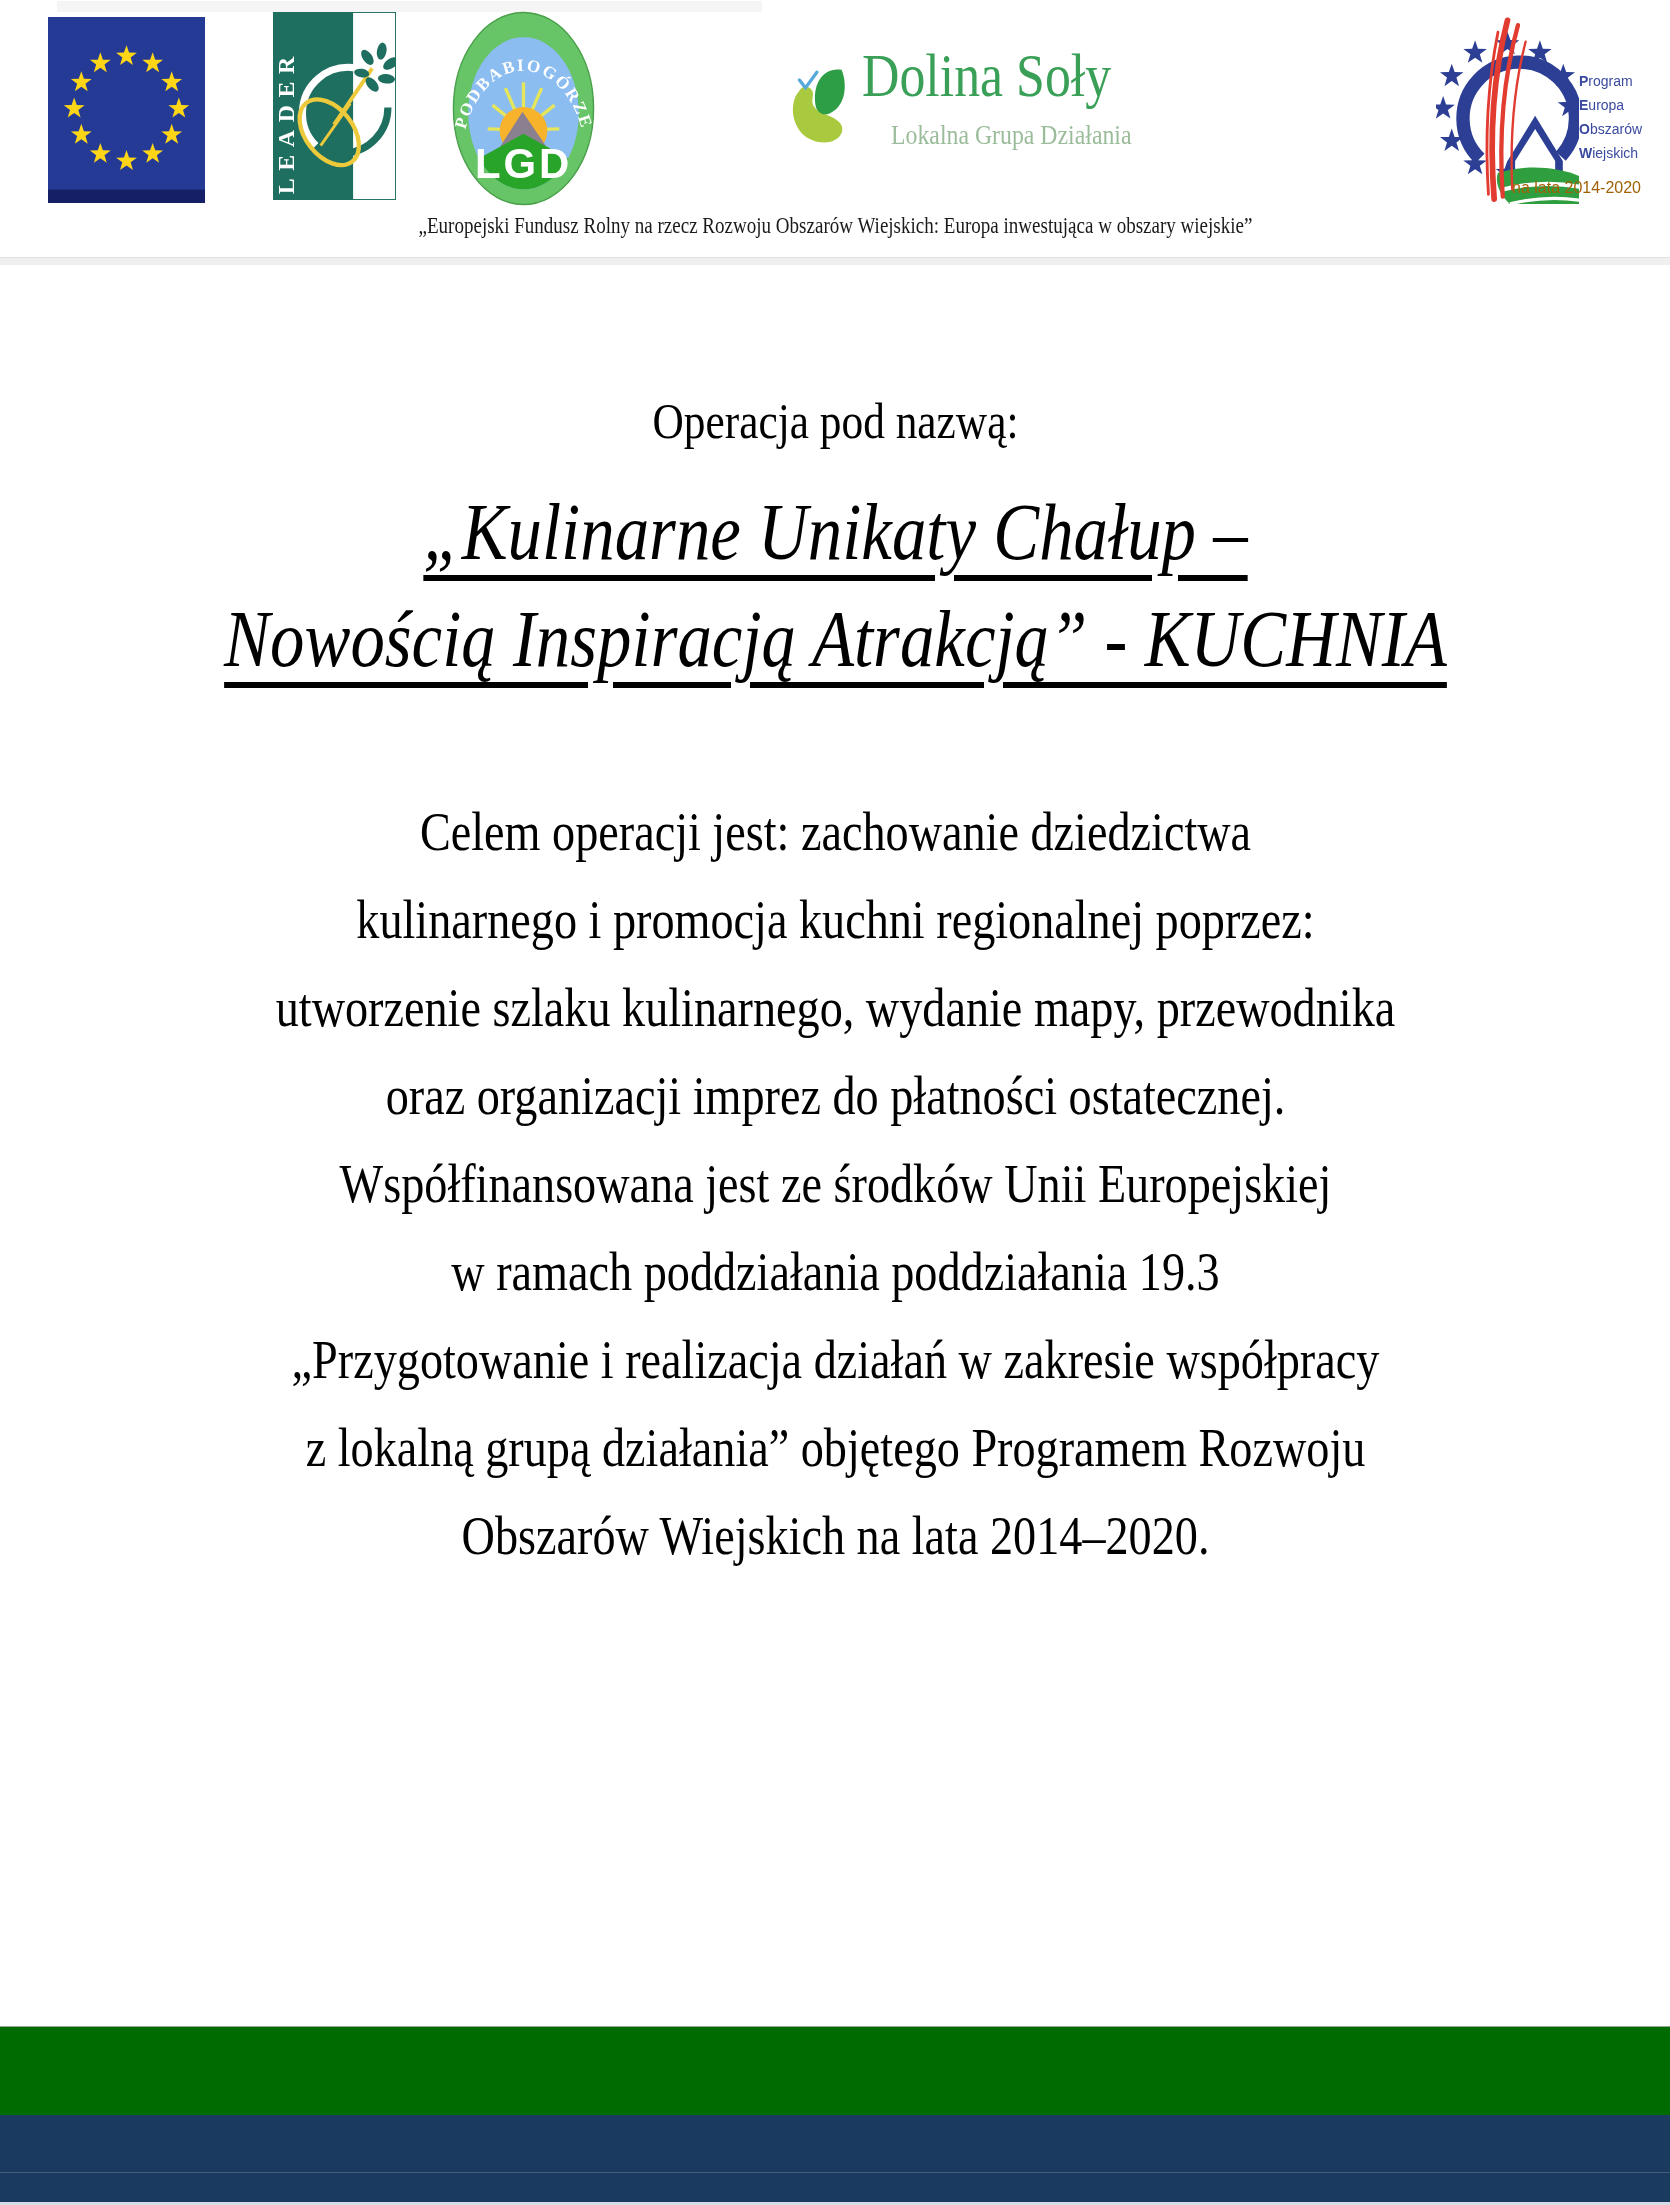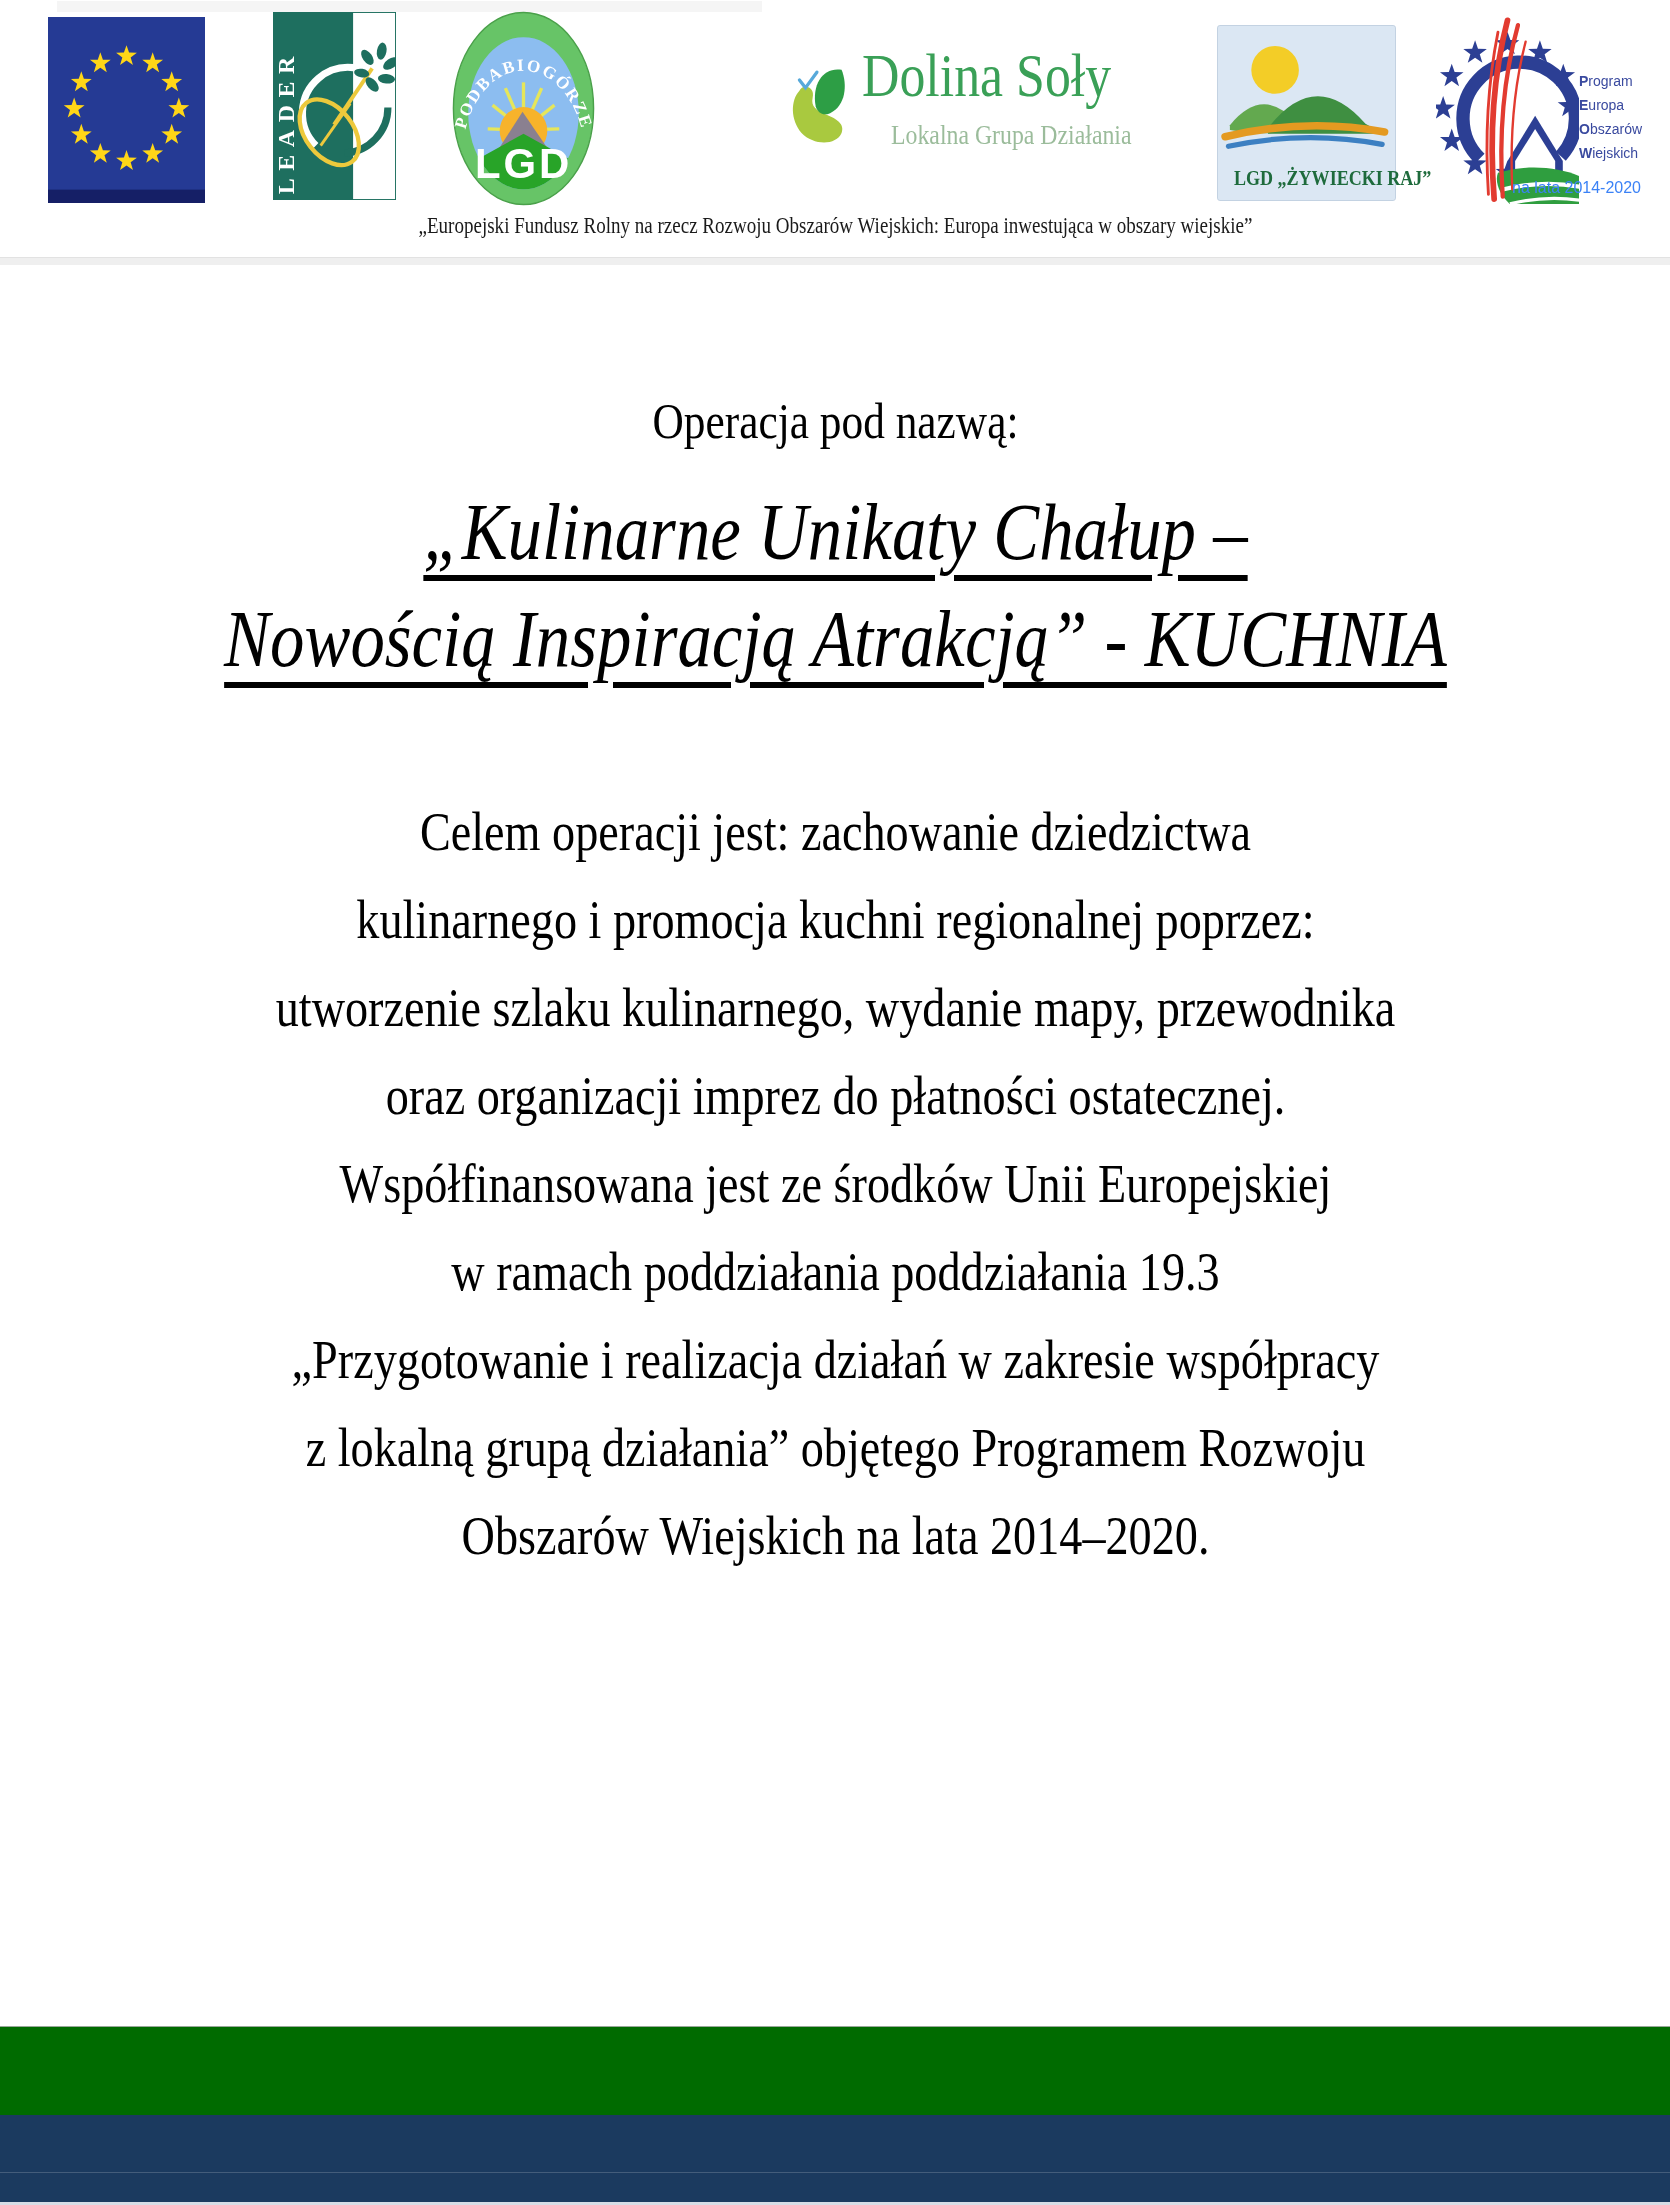--- a/index.html
+++ b/index.html
@@ -28,21 +28,21 @@
   #logo-dolina .ds-text{margin-left:4.8px;margin-top:16px;}
   #logo-dolina .ds-title{color:#3aa057;font-size:61px;line-height:62px;transform:scaleX(0.85);transform-origin:0 0;white-space:nowrap;}
   #logo-dolina .ds-sub{color:#9bbc9b;font-size:28px;line-height:29px;margin-top:13.3px;margin-left:29px;transform:scaleX(0.85);transform-origin:0 0;white-space:nowrap;}
 
   #logo-zywiecki .zr-caption{position:absolute;left:0;bottom:8.6px;width:100%;text-align:center;
       color:#1e6b3c;font-size:22px;font-weight:bold;transform:scaleX(0.82);white-space:nowrap;}
 
   #logo-prow .prow-text{position:absolute;left:143px;top:56px;width:86px;color:#3a4a9f;
       font-family:"Liberation Sans",sans-serif;font-size:14px;line-height:24px;}
   #logo-prow .prow-line::first-letter{font-weight:bold;}
-  #logo-prow .prow-years{position:absolute;left:76px;top:166px;width:152px;color:#3b82f6;
+  #logo-prow .prow-years{position:absolute;left:76px;top:166px;width:152px;color:#a16207;
       font-family:"Liberation Sans",sans-serif;font-size:16px;white-space:nowrap;}
 
   
   #fund-line{top:213px;font-size:22.4px;color:#1a1a1a;}
 
   
   #gray-divider{left:0;top:257px;width:100%;height:6.7px;background:#efefef;border-top:1px solid #e2e2e2;}
 
   
   #intro{top:392px;font-size:51px;}
@@ -150,30 +150,20 @@
       <path d="M 38 118 C 8 150 8 215 45 258 C 85 300 160 300 178 258 C 190 228 160 210 130 198 C 95 184 75 170 82 140 C 88 114 70 100 52 105 C 45 107 41 112 38 118 Z" fill="#a9c93f"></path>
       <path d="M 92 170 C 78 92 120 38 178 48 C 198 96 192 168 140 192 C 116 202 100 192 92 170 Z" fill="#2d9e45"></path>
       <path d="M 38 82 L 58 108 L 96 56" stroke="#57a9da" stroke-width="11" fill="none" stroke-linecap="round"></path>
     </svg>
     <div class="ds-text">
       <div class="ds-title">Dolina Soły</div>
       <div class="ds-sub">Lokalna Grupa Działania</div>
     </div>
   </div>
 
-  <div id="logo-zywiecki" class="logo">
-    <svg viewBox="0 0 372 262" width="100%" height="125" preserveAspectRatio="none">
-      <circle cx="120" cy="92" r="50" fill="#f3cd27"></circle>
-      <path d="M 25 208 Q 95 122 168 205 L 168 218 Q 95 232 25 218 Z" fill="#63a94f"></path>
-      <path d="M 105 214 Q 205 85 310 205 Q 330 218 348 214 L 348 226 L 105 226 Z" fill="#3f8f41"></path>
-      <path d="M 15 232 Q 185 192 350 222" stroke="#e49a21" stroke-width="16" fill="none" stroke-linecap="round"></path>
-      <path d="M 22 252 Q 185 218 345 248" stroke="#3c80c2" stroke-width="11" fill="none" stroke-linecap="round"></path>
-    </svg>
-    <div class="zr-caption">LGD „ŻYWIECKI RAJ”</div>
-  </div>
 
   <div id="logo-prow" class="logo">
     <svg viewBox="0 0 300 400" width="143" height="191">
       <g fill="#2c3f94">
         <use href="#star" transform="translate(150,65) scale(1.3)"></use>
         <use href="#star" transform="translate(82,83) scale(1.3)"></use>
         <use href="#star" transform="translate(33,132) scale(1.3)"></use>
         <use href="#star" transform="translate(15,200) scale(1.3)"></use>
         <use href="#star" transform="translate(33,268) scale(1.3)"></use>
         <use href="#star" transform="translate(82,317) scale(1.3)"></use>

